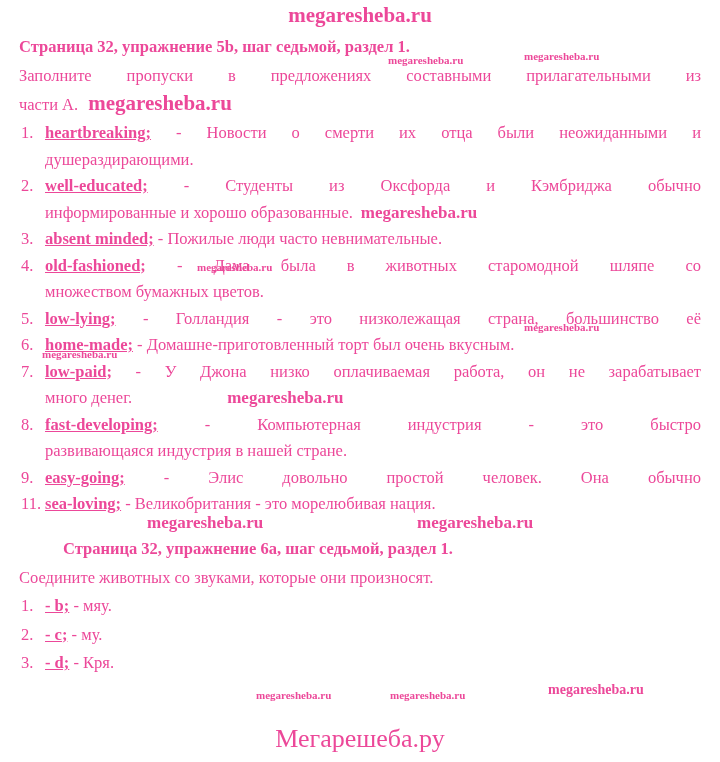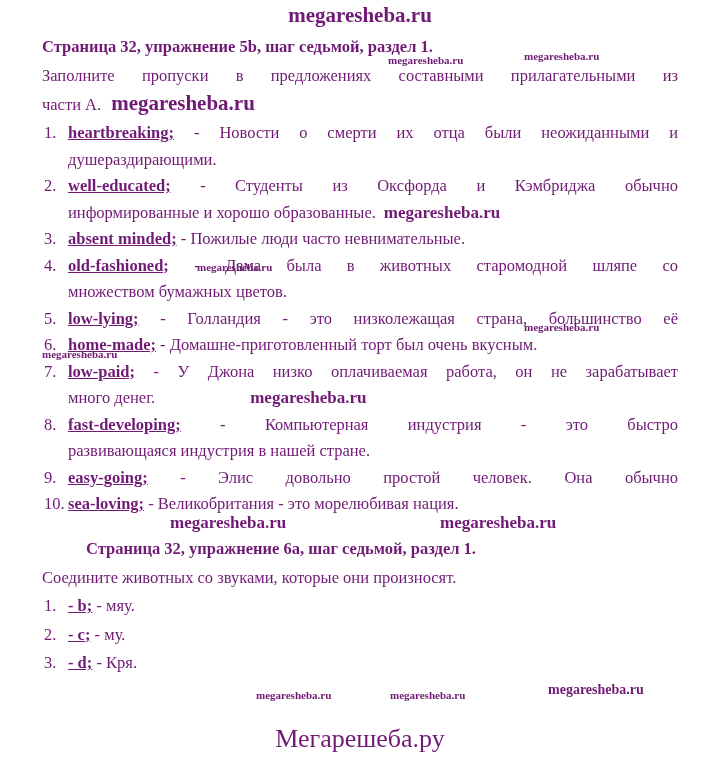--- a/index.html
+++ b/index.html
@@ -1,29 +1,29 @@
 <!DOCTYPE html>
 <html><head>
 <meta charset="utf-8">
 <style>
   * { margin:0; padding:0; box-sizing:border-box; }
   html,body { background:#ffffff; }
   .page {
     position:relative;
     width:720px; height:762px;
-    background:#ffffff; color:#701a75;
+    background:#ffffff; color:#ec4899;
     font-family:"Liberation Serif","DejaVu Serif",serif;
     font-size:16.5px; line-height:26.5px;
     overflow:hidden;
   }
   .wm-top {
     text-align:center; font-weight:bold;
     font-size:21px; line-height:24px; padding-top:3px;
   }
-  .content { padding:0 42px; }
+  .content { padding:0 19px; }
   .heading {
     font-size:16.5px; font-weight:bold;
     line-height:22px; margin:9px 0 5px;
   }
   .j { text-align:justify; text-align-last:justify; }
   .list { margin-top:2px; }
   .item { position:relative; padding-left:26px; }
   .item.s2 { margin-bottom:2px; }
   .num { position:absolute; left:2px; top:0; }
   .term { text-decoration:underline;font-weight:bold; }
@@ -115,21 +115,21 @@
         <div class="j"><span class="term">fast-developing;</span> <span>- Компьютерная индустрия - это быстро</span></div>
         <div><span>развивающаяся индустрия в нашей стране.</span></div>
       </div>
 
       <div class="item">
         <span class="num">9.</span>
         <div class="j"><span class="term">easy-going;</span> <span>- Элис довольно простой человек. Она обычно</span></div>
       </div>
 
       <div class="item">
-        <span class="num">10.</span>
+        <span class="num">11.</span>
         <div><span class="term">sea-loving;</span> <span>- Великобритания - это морелюбивая нация.</span></div>
       </div>
 
     </div>
 
     <div class="wm-row">
       <span class="ra">megaresheba.ru</span>
       <span class="rb">megaresheba.ru</span>
     </div>
 

